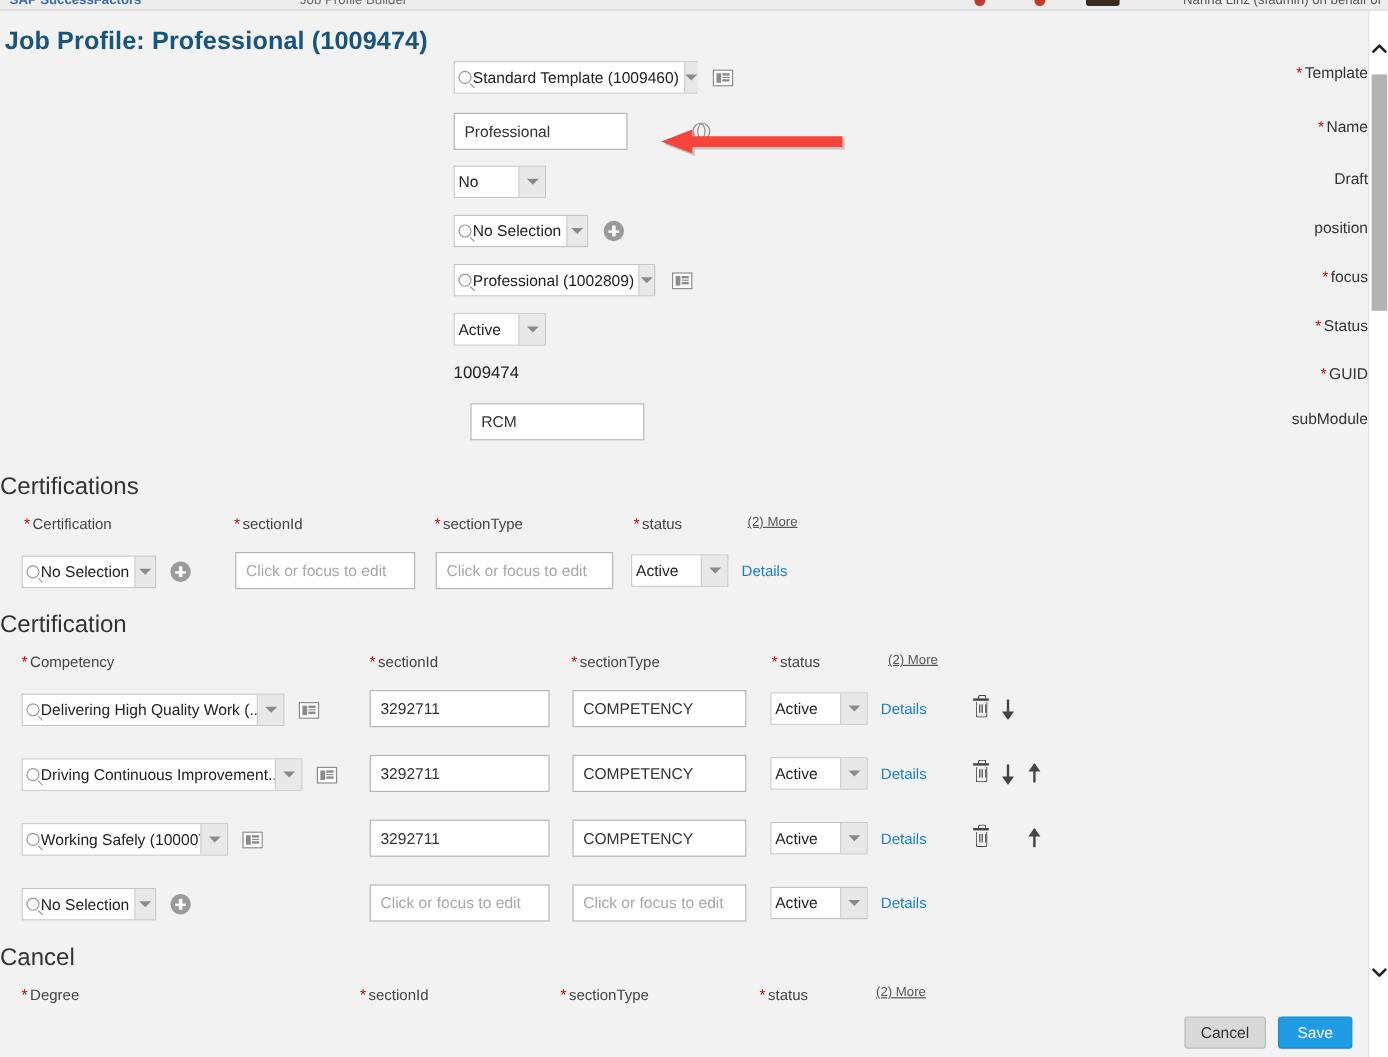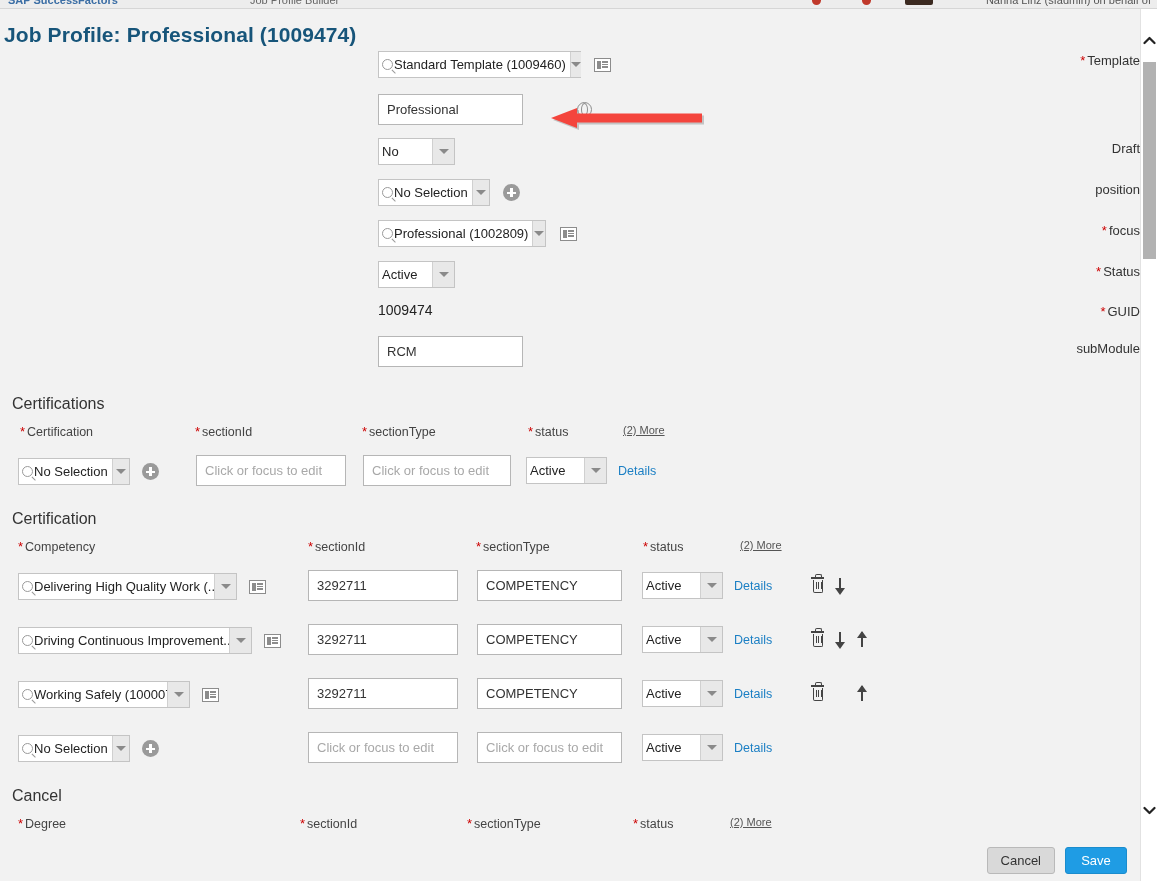--- a/index.html
+++ b/index.html
@@ -121,21 +121,21 @@
     content:""; position:absolute; left: 3px; top: -0.5px;
     width: 5px; height: 11px; border: 1.5px solid #8d8d8d;
     border-radius: 50%/50%;
   }
 
   
   .anno-arrow { position: absolute; left: 549px; top: 97px; width: 155px; height: 24px; }
 
   
   .section { position: absolute; left: 0; width: 1140px; }
-  .sec-title { font-size: 16px; color: #333; margin-left: 12px; }
+  .sec-title { font-size: 20px; color: #333; }
 
   .grid-head { position: relative; height: 22px; margin-top: 11px; }
   .ghcell { position: absolute; font-size: 12.5px; color: #444; white-space: nowrap; }
   .more-link {
     position: absolute; font-size: 11px; color: #555;
     text-decoration: underline; white-space: nowrap; cursor: pointer;
   }
   .grid-row { position: relative; height: 54px; }
   .cell { position: absolute; display: flex; align-items: center; }
   .details-link { font-size: 12.5px; color: #1b7fc4; cursor: pointer; white-space: nowrap; }
@@ -242,20 +242,21 @@
               <span class="lines">
                 <i></i>
                 <i></i>
                 <i></i>
               </span>
             </span>
         </div>
       </div>
 
       <div class="frow" style="height:45px;">
+        <div class="flabel" style="top:8px;"><span class="req">*</span><span>Name</span></div>
         <div class="fctl" style="top:4px;gap:40px;">
           <div class="txtbox tall" style="width:145px;">
               <span>Professional</span>
             </div>
           <span class="icon-globe" style="margin-left:14px;"></span>
         </div>
       </div>
 
       <div class="frow">
         <div class="flabel" style="top:6px;"><span>Draft</span></div>
@@ -316,21 +317,21 @@
         </div>
       </div>
 
       <div class="frow" style="height:35px;">
         <div class="flabel" style="top:5px;"><span class="req">*</span><span>GUID</span></div>
         <div class="fctl" style="top:3px;font-size:14px;color:#222;">1009474</div>
       </div>
 
       <div class="frow" style="height:42px;">
         <div class="flabel" style="top:7px;"><span>subModule</span></div>
-        <div class="fctl" style="top:2px;">
+        <div class="fctl" style="top:2px;margin-left:14px;">
           <div class="txtbox tall" style="width:145px;">
               <span>RCM</span>
             </div>
         </div>
       </div>
     </div>
 
     <div class="anno-arrow">
       <svg width="155" height="24" viewBox="0 0 155 24" xmlns="http://www.w3.org/2000/svg">
         <g transform="translate(2,2)">

